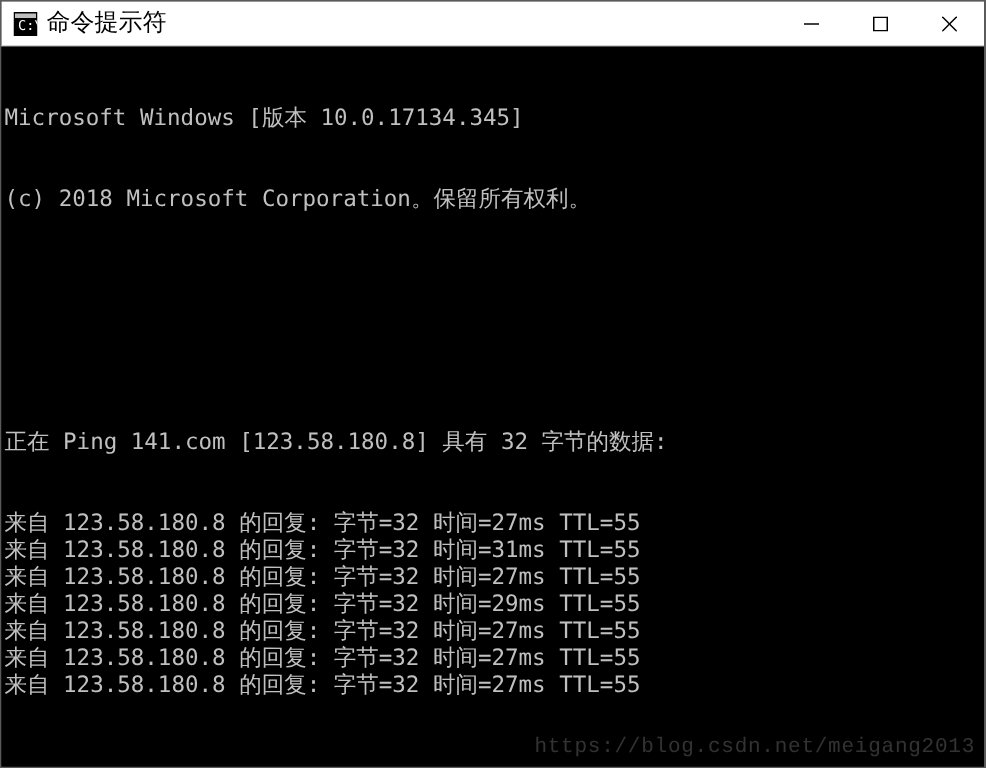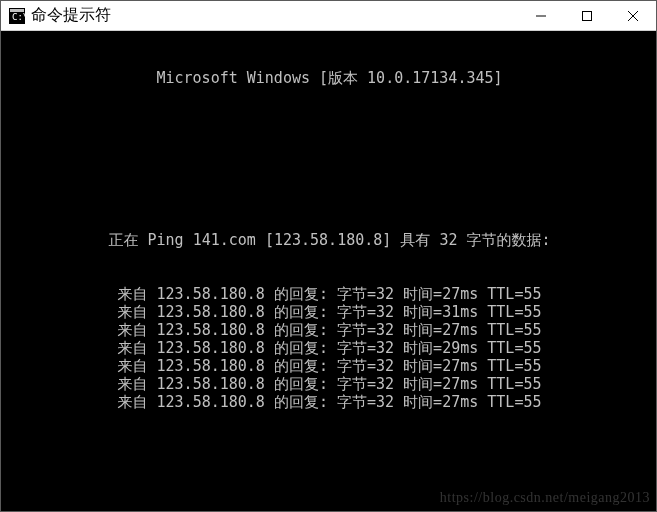--- a/index.html
+++ b/index.html
@@ -5,22 +5,22 @@
   * { margin: 0; padding: 0; box-sizing: border-box; }
   html, body { width: 657px; height: 512px; overflow: hidden; font-family: "Segoe UI", Tahoma, sans-serif; background: #fff; }
   .window { width: 657px; height: 512px; border: 1px solid #5a5a5a; display: flex; flex-direction: column; background: #000; }
   .titlebar { height: 30px; background: #fff; display: flex; align-items: center; border-bottom: 1px solid #d0d0d0; flex: 0 0 auto; }
   .titlebar .icon { width: 16px; height: 16px; margin: 0 6px 0 8px; display: flex; align-items: center; justify-content: center; }
   .titlebar .title { font-size: 16px; color: #000; flex: 1; }
   .win-controls { display: flex; height: 100%; }
   .win-btn { width: 46px; height: 100%; display: flex; align-items: center; justify-content: center; cursor: pointer; }
   .win-btn svg { width: 10px; height: 10px; }
   .terminal { flex: 1; background: #000; color: #c0c0c0; font-family: "NSimSun","SimSun","Consolas",monospace; font-size: 15px; line-height: 18px; padding: 2px 0 0 2px; overflow: hidden; white-space: pre; position: relative; }
-  .terminal .line { height: 18px; text-align: center; }
-  .watermark { position: absolute; right: 6px; bottom: 4px; color: rgba(200,200,200,0.25); font-size: 14px; font-family: Liberation Serif, serif; letter-spacing: 0.5px; pointer-events:none; }
+  .terminal .line { height: 18px; }
+  .watermark { position: absolute; right: 6px; bottom: 4px; color: rgba(200,200,200,0.25); font-size: 14px; font-family: Liberation Mono, monospace; letter-spacing: 0.5px; pointer-events:none; }
 </style>
 </head>
 <body>
 
 <div class="window">
   <div class="titlebar">
     <span class="icon">
       <svg viewBox="0 0 16 16">
           <rect x="0" y="0" width="16" height="16" fill="#000"></rect>
           <rect x="1" y="1" width="14" height="3" fill="#bfbfbf"></rect>
@@ -43,19 +43,20 @@
         <svg viewBox="0 0 10 10">
             <line x1="0" y1="0" x2="10" y2="10" stroke="#000" stroke-width="1"></line>
             <line x1="10" y1="0" x2="0" y2="10" stroke="#000" stroke-width="1"></line>
           </svg>
       </div>
     </div>
   </div>
 
   <div class="terminal">
     <div class="line">Microsoft Windows [版本 10.0.17134.345]</div>
+    <div class="line">(c) 2018 Microsoft Corporation。保留所有权利。</div>
     <div class="line"> </div>
     <div class="line"> </div>
     <div class="line">正在 Ping 141.com [123.58.180.8] 具有 32 字节的数据:</div>
     <div id="events-container"><div class="line">来自 123.58.180.8 的回复: 字节=32 时间=27ms TTL=55</div><div class="line">来自 123.58.180.8 的回复: 字节=32 时间=31ms TTL=55</div><div class="line">来自 123.58.180.8 的回复: 字节=32 时间=27ms TTL=55</div><div class="line">来自 123.58.180.8 的回复: 字节=32 时间=29ms TTL=55</div><div class="line">来自 123.58.180.8 的回复: 字节=32 时间=27ms TTL=55</div><div class="line">来自 123.58.180.8 的回复: 字节=32 时间=27ms TTL=55</div><div class="line">来自 123.58.180.8 的回复: 字节=32 时间=27ms TTL=55</div></div>
     <div class="watermark">https://blog.csdn.net/meigang2013</div>
   </div>
 </div>
 
 </body></html>

